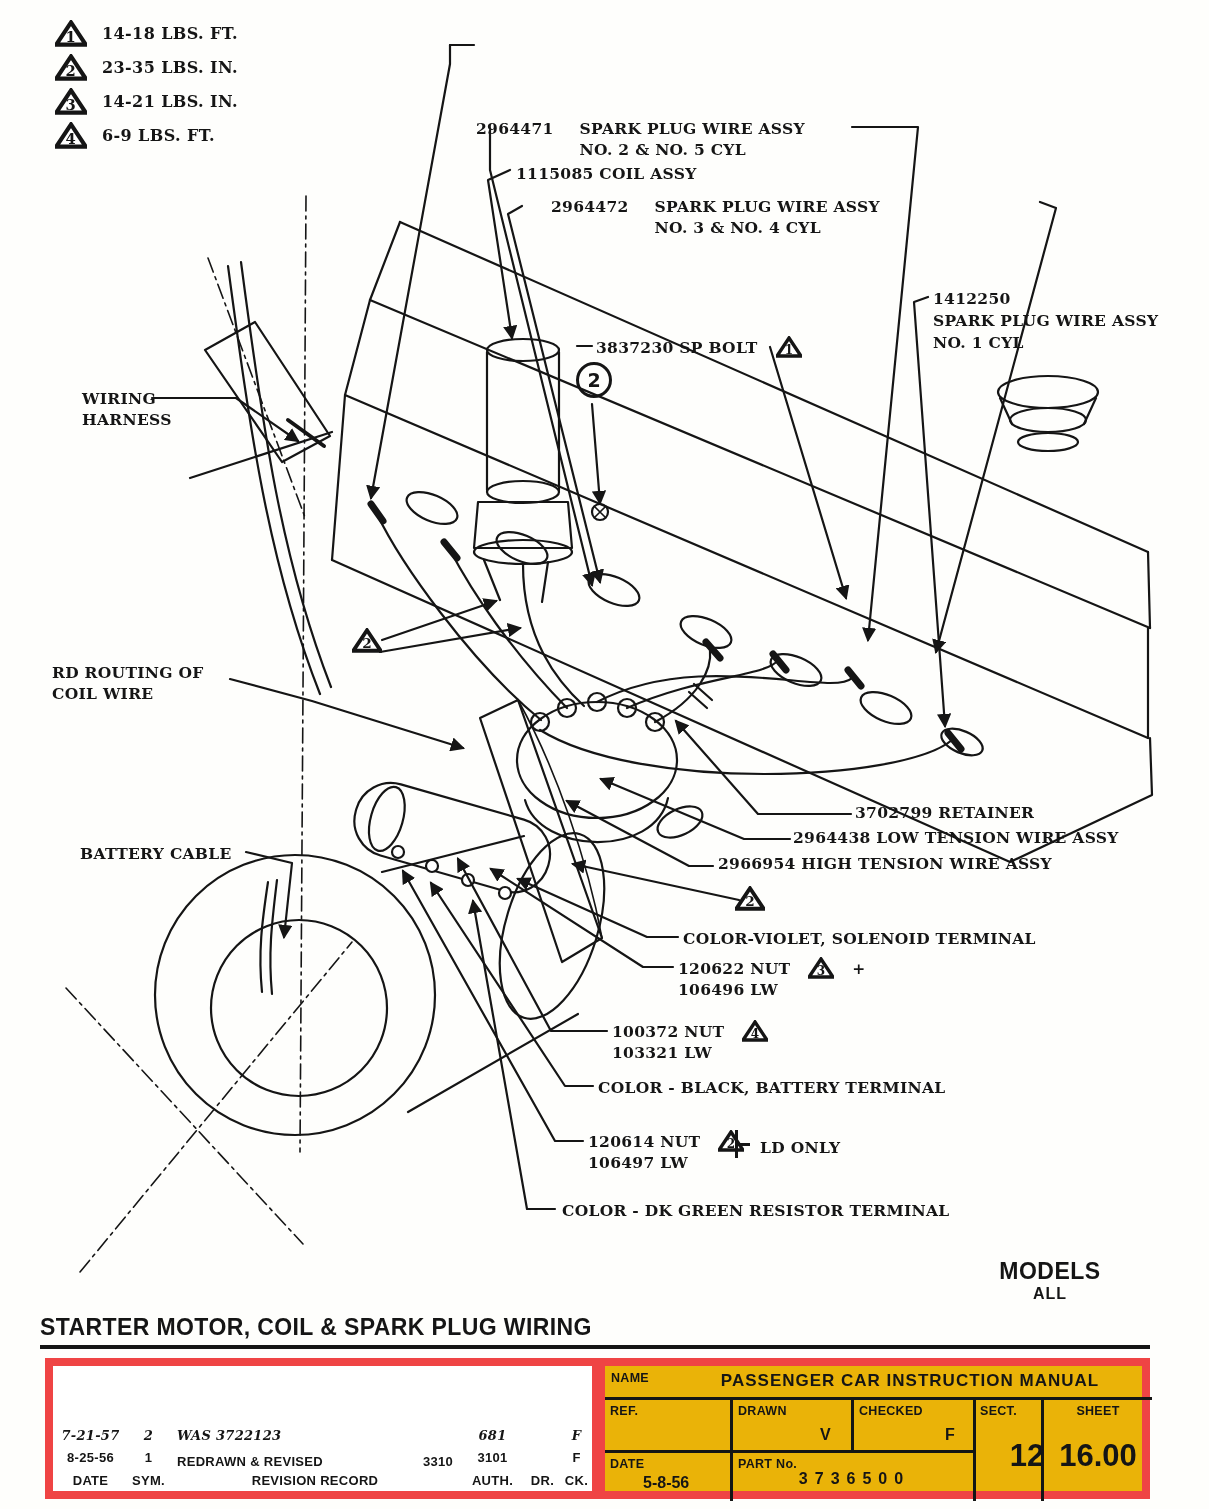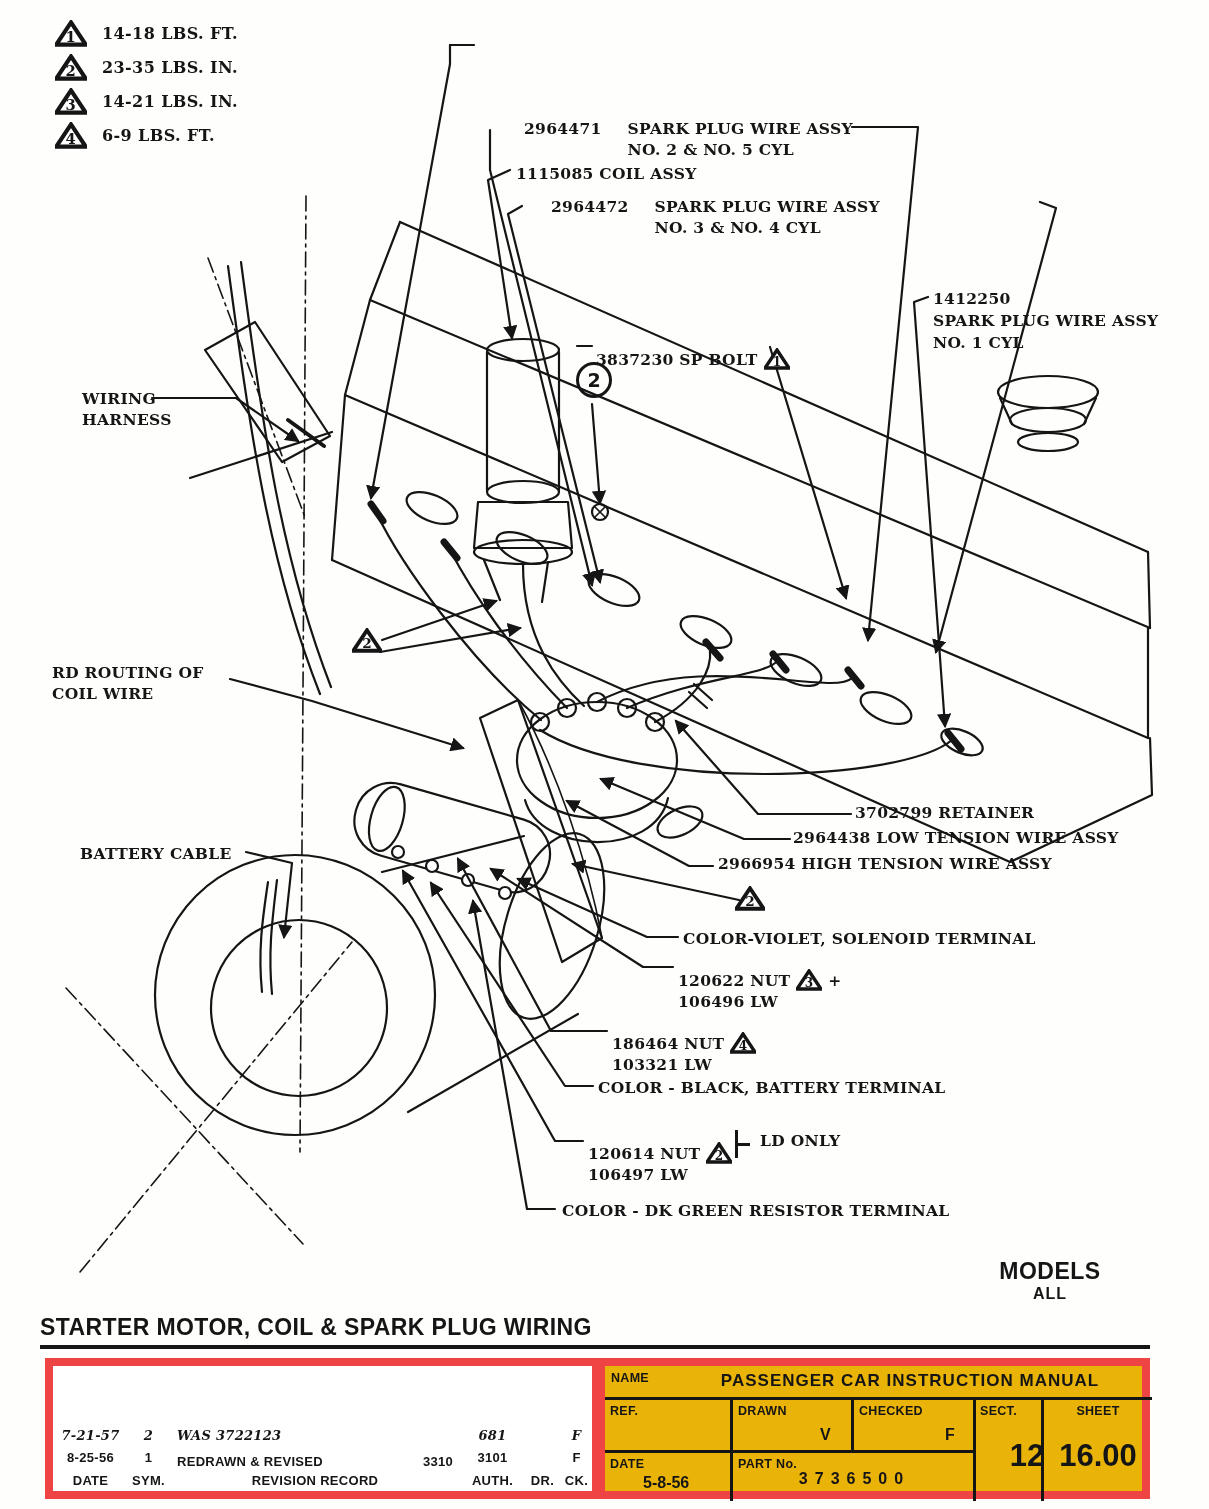--- a/index.html
+++ b/index.html
@@ -1,33 +1,33 @@
 <!DOCTYPE html>
 <html><head>
 <meta charset="utf-8">
 <style>
   html,body{margin:0;padding:0;background:#d8d8d8;}
   .page{position:relative;width:1209px;height:1509px;background:#fefefc;color:#151515;
         font-family:"DejaVu Serif",serif;overflow:hidden;margin:0 auto;}
   .art{position:absolute;left:0;top:0;}
   
   .lbl{position:absolute;font-weight:bold;font-size:15.5px;letter-spacing:.3px;line-height:21px;white-space:nowrap;}
-  .lrow{display:flex;align-items:center;gap:6px;margin-top:12px;}
+  .lrow{display:flex;align-items:center;gap:18px;}
   .partgap{display:inline-block;width:26px;}
   .tri{flex:0 0 auto;display:inline-block;vertical-align:-3px;}
   .tri polygon{fill:#fff;stroke:#151515;stroke-width:3.4;}
   .tri text{font-family:"DejaVu Serif",serif;font-weight:bold;font-size:12px;fill:#151515;text-anchor:middle;}
   .leg{position:absolute;left:55px;top:20px;}
   .leg-row{display:flex;align-items:center;gap:15px;height:27px;margin-bottom:7px;
            font-weight:bold;font-size:16px;letter-spacing:.4px;}
   .circ{position:absolute;left:576px;top:362px;width:30px;height:30px;border:3px solid #151515;
         border-radius:50%;display:flex;align-items:center;justify-content:center;
         font-family:"DejaVu Sans",sans-serif;font-weight:bold;font-size:19px;}
   .free-tri{position:absolute;}
-  .ld-wrap{position:absolute;left:735px;top:1130px;display:flex;align-items:flex-start;gap:10px;}
+  .ld-wrap{position:absolute;left:735px;top:1130px;display:flex;align-items:flex-end;gap:10px;}
   .ld-tick{width:12px;height:28px;border-left:3px solid #151515;display:flex;align-items:center;}
   .ld-tick::after{content:"";flex:1;border-top:3px solid #151515;}
   .models{position:absolute;left:985px;top:1258px;width:130px;text-align:center;
           font-family:"Liberation Sans",sans-serif;font-weight:bold;}
   .models .m1{font-size:23px;letter-spacing:.5px;}
   .models .m2{font-size:16px;letter-spacing:1px;margin-top:0;}
   .dtitle{position:absolute;left:40px;top:1314px;font-family:"Liberation Sans",sans-serif;
           font-weight:bold;font-size:23px;letter-spacing:.4px;}
   .rule{position:absolute;left:40px;top:1345px;width:1110px;height:4px;background:#151515;}
   
@@ -232,21 +232,21 @@
     <div class="leg-row">
       <svg class="tri" width="32" height="27" viewBox="0 0 26 22">
           <polygon points="13,2 25,20 1,20"></polygon>
           <text x="13" y="18">4</text>
         </svg>
       <span>6-9 LBS. FT.</span>
     </div>
   </div>
 
 
-  <div class="lbl" style="left:524px;top:118px;display:flex;gap:0;">
+  <div class="lbl" style="left:476px;top:118px;display:flex;gap:0;">
     <span>2964471</span>
       <span class="partgap"></span>
     <div>
       <div>SPARK PLUG WIRE ASSY</div>
       <div>NO. 2 &amp; NO. 5 CYL</div>
     </div>
   </div>
 
   <div class="lbl" style="left:516px;top:163px;">
     <span>1115085 COIL ASSY</span>
@@ -326,21 +326,21 @@
           <polygon points="13,2 25,20 1,20"></polygon>
           <text x="13" y="18">3</text>
         </svg>
       <span>+</span>
     </div>
     <div>106496 LW</div>
   </div>
 
   <div class="lbl" style="left:612px;top:1020px;">
     <div class="lrow">
-      <span>186464 NUT</span>
+      <span>100372 NUT</span>
       <svg class="tri" width="26" height="22" viewBox="0 0 26 22">
           <polygon points="13,2 25,20 1,20"></polygon>
           <text x="13" y="18">4</text>
         </svg>
     </div>
     <div>103321 LW</div>
   </div>
 
   <div class="lbl" style="left:598px;top:1077px;">
     <span>COLOR - BLACK, BATTERY TERMINAL</span>

